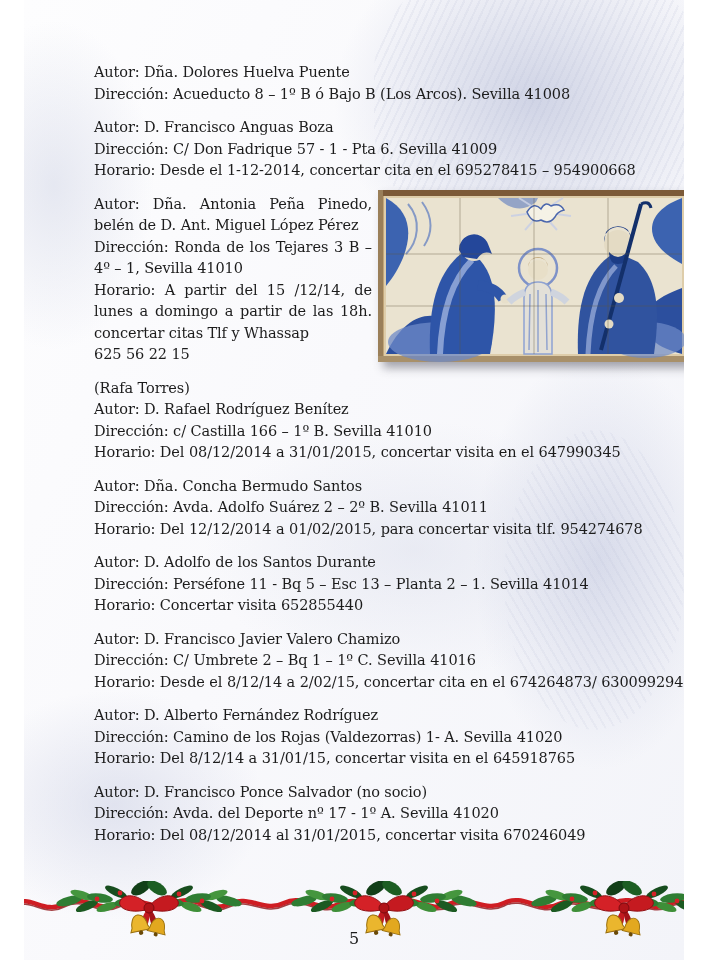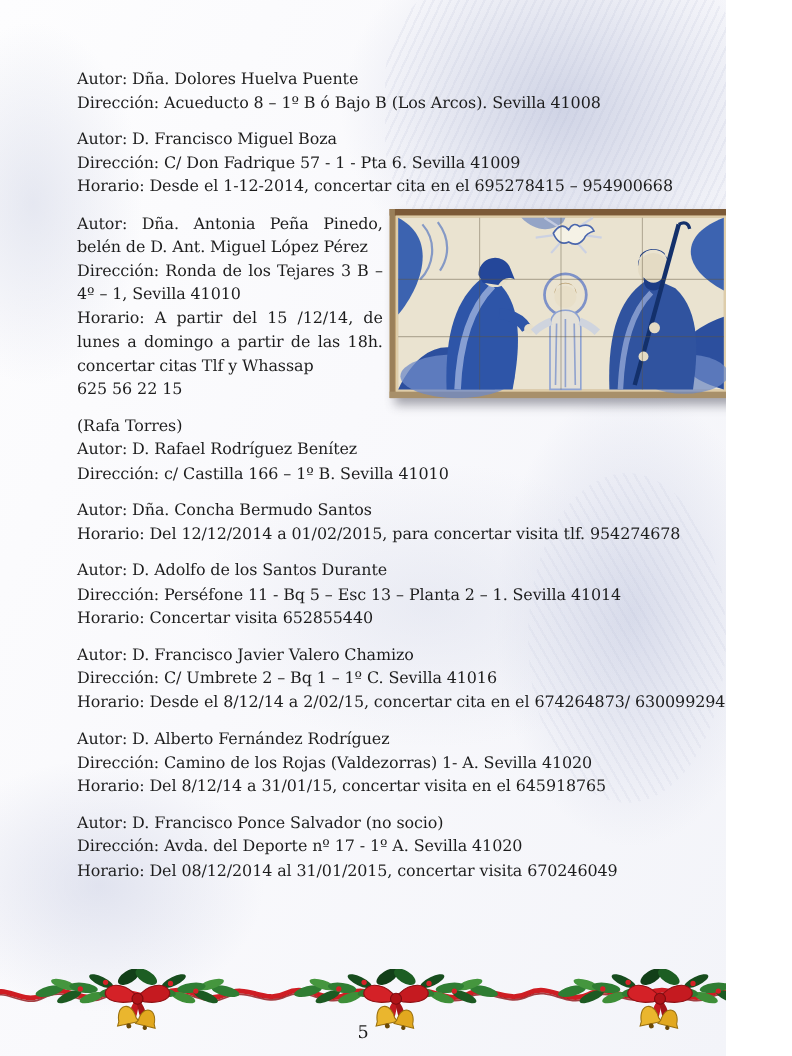--- a/index.html
+++ b/index.html
@@ -1,19 +1,19 @@
 <!DOCTYPE html>
 <html><head>
 <meta charset="utf-8">
 <style>
   html,body{margin:0;padding:0;background:#ffffff;}
   .page{
     position:relative;width:660px;height:960px;overflow:hidden;
     background:linear-gradient(115deg,#fdfdfe 0%,#f9f9fc 45%,#f3f4f9 100%);
-    font-family:"DejaVu Serif","Liberation Serif",serif;color:#1c1c1c;
+    font-family:"DejaVu Serif","Liberation Serif",serif;color:#1c1c1c;margin-left:24px;
   }
   
   .tex{position:absolute;z-index:0;pointer-events:none;border-radius:45%;}
   .t1{right:-50px;top:-70px;width:400px;height:340px;
       background:radial-gradient(closest-side,rgba(198,203,224,.8),rgba(198,203,224,0));}
   .t1b{right:-20px;top:-40px;width:330px;height:280px;opacity:.5;border-radius:40%;
       background:repeating-linear-gradient(115deg,rgba(176,182,208,.28) 0 2px,rgba(176,182,208,0) 2px 7px);}
   .t2{right:-40px;top:350px;width:250px;height:420px;
       background:radial-gradient(closest-side,rgba(200,205,226,.65),rgba(200,205,226,0));}
   .t2b{right:0px;top:430px;width:180px;height:300px;opacity:.4;border-radius:50%;
@@ -55,21 +55,21 @@
   <div class="tex t5"></div>
 
   <div class="content">
 
     <section class="entry">
       <p>Autor: Dña. Dolores Huelva Puente</p>
       <p>Dirección: Acueducto 8 – 1º B ó Bajo B (Los Arcos). Sevilla 41008</p>
     </section>
 
     <section class="entry">
-      <p>Autor: D. Francisco Miguel Boza</p>
+      <p>Autor: D. Francisco Anguas Boza</p>
       <p>Dirección: C/ Don Fadrique 57 - 1 - Pta 6. Sevilla 41009</p>
       <p>Horario: Desde el 1-12-2014, concertar cita en el 695278415 – 954900668</p>
     </section>
 
     <section class="entry media">
       <div class="tile-wrap">
         <svg width="312" height="172" viewBox="0 0 312 172">
           <rect x="0" y="0" width="312" height="172" fill="#c2a679"></rect>
           <rect x="0" y="0" width="312" height="6" fill="#7c5a38"></rect>
           <rect x="0" y="0" width="5" height="172" fill="#9a7f59"></rect>
@@ -141,24 +141,26 @@
       <p>Autor: Dña. Antonia Peña Pinedo, belén de D. Ant. Miguel López Pérez</p>
       <p>Dirección: Ronda de los Tejares 3 B – 4º – 1, Sevilla 41010</p>
       <p>Horario: A partir del 15 /12/14, de lunes a domingo a partir de las 18h. concertar citas Tlf y Whassap</p>
       <p>625 56 22 15</p>
     </section>
 
     <section class="entry clear">
       <p>(Rafa Torres)</p>
       <p>Autor: D. Rafael Rodríguez Benítez</p>
       <p>Dirección: c/ Castilla 166 – 1º B. Sevilla 41010</p>
+      <p>Horario: Del 08/12/2014 a 31/01/2015, concertar visita en el 647990345</p>
     </section>
 
     <section class="entry">
       <p>Autor: Dña. Concha Bermudo Santos</p>
+      <p>Dirección: Avda. Adolfo Suárez  2 – 2º B. Sevilla 41011</p>
       <p>Horario: Del 12/12/2014 a 01/02/2015, para concertar visita tlf. 954274678</p>
     </section>
 
     <section class="entry">
       <p>Autor:  D. Adolfo de los Santos Durante</p>
       <p>Dirección:  Perséfone 11 -  Bq 5 – Esc 13 – Planta 2 – 1. Sevilla 41014</p>
       <p>Horario: Concertar visita 652855440</p>
     </section>
 
     <section class="entry">

